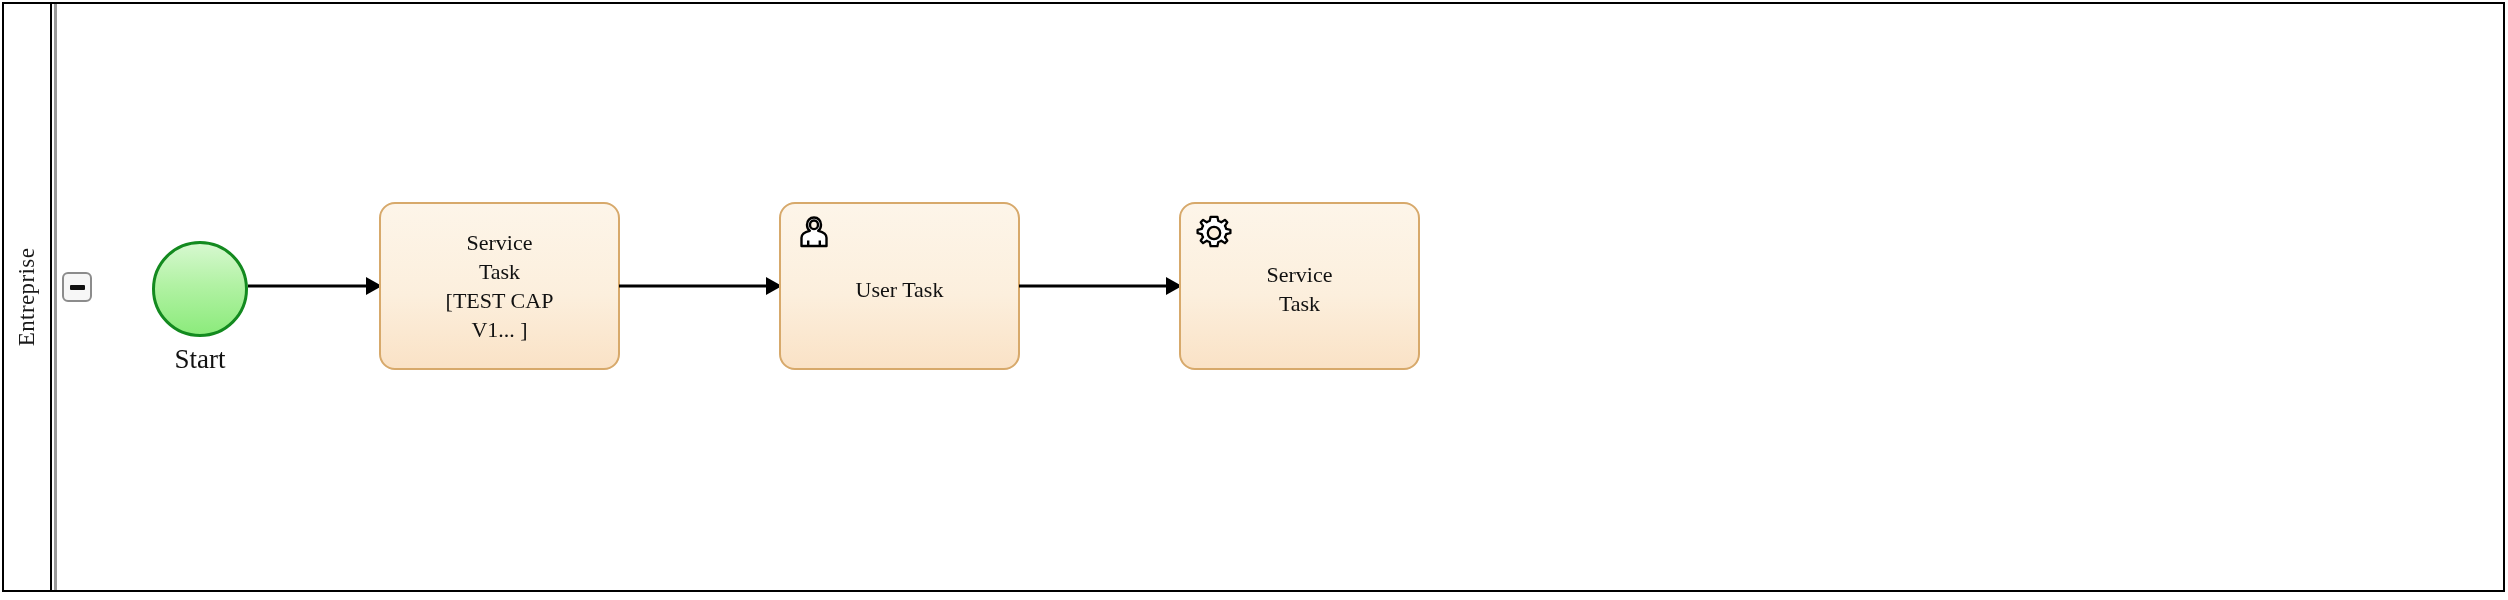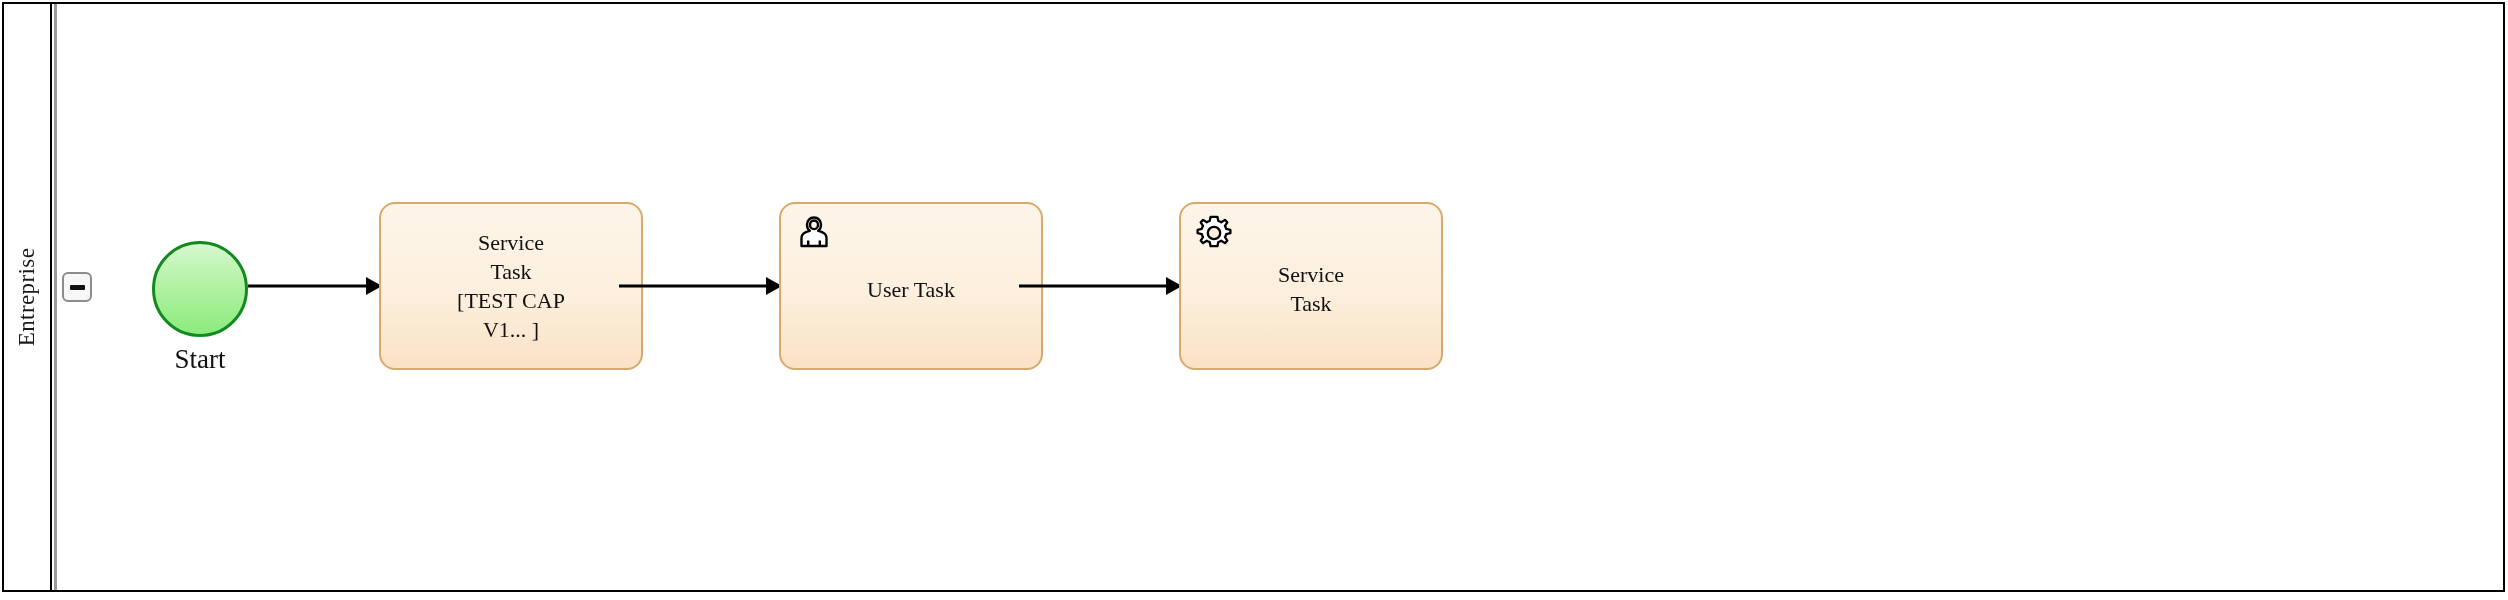--- a/index.html
+++ b/index.html
@@ -124,21 +124,21 @@
     text-align: center;
     font-size: 27px;
     color: #111111;
     white-space: nowrap;
   }
 
   
   .task {
     position: absolute;
     top: 198px;
-    width: 264px;
+    width: 241px;
     height: 168px;
     box-sizing: border-box;
     border: 2px solid #d7a96b;
     border-radius: 16px;
     background: linear-gradient(to bottom, #fdf5e9 0%, #fcefdd 55%, #fae2c6 100%);
   }
   .task-label {
     position: absolute;
     left: 0;
     right: 0;

